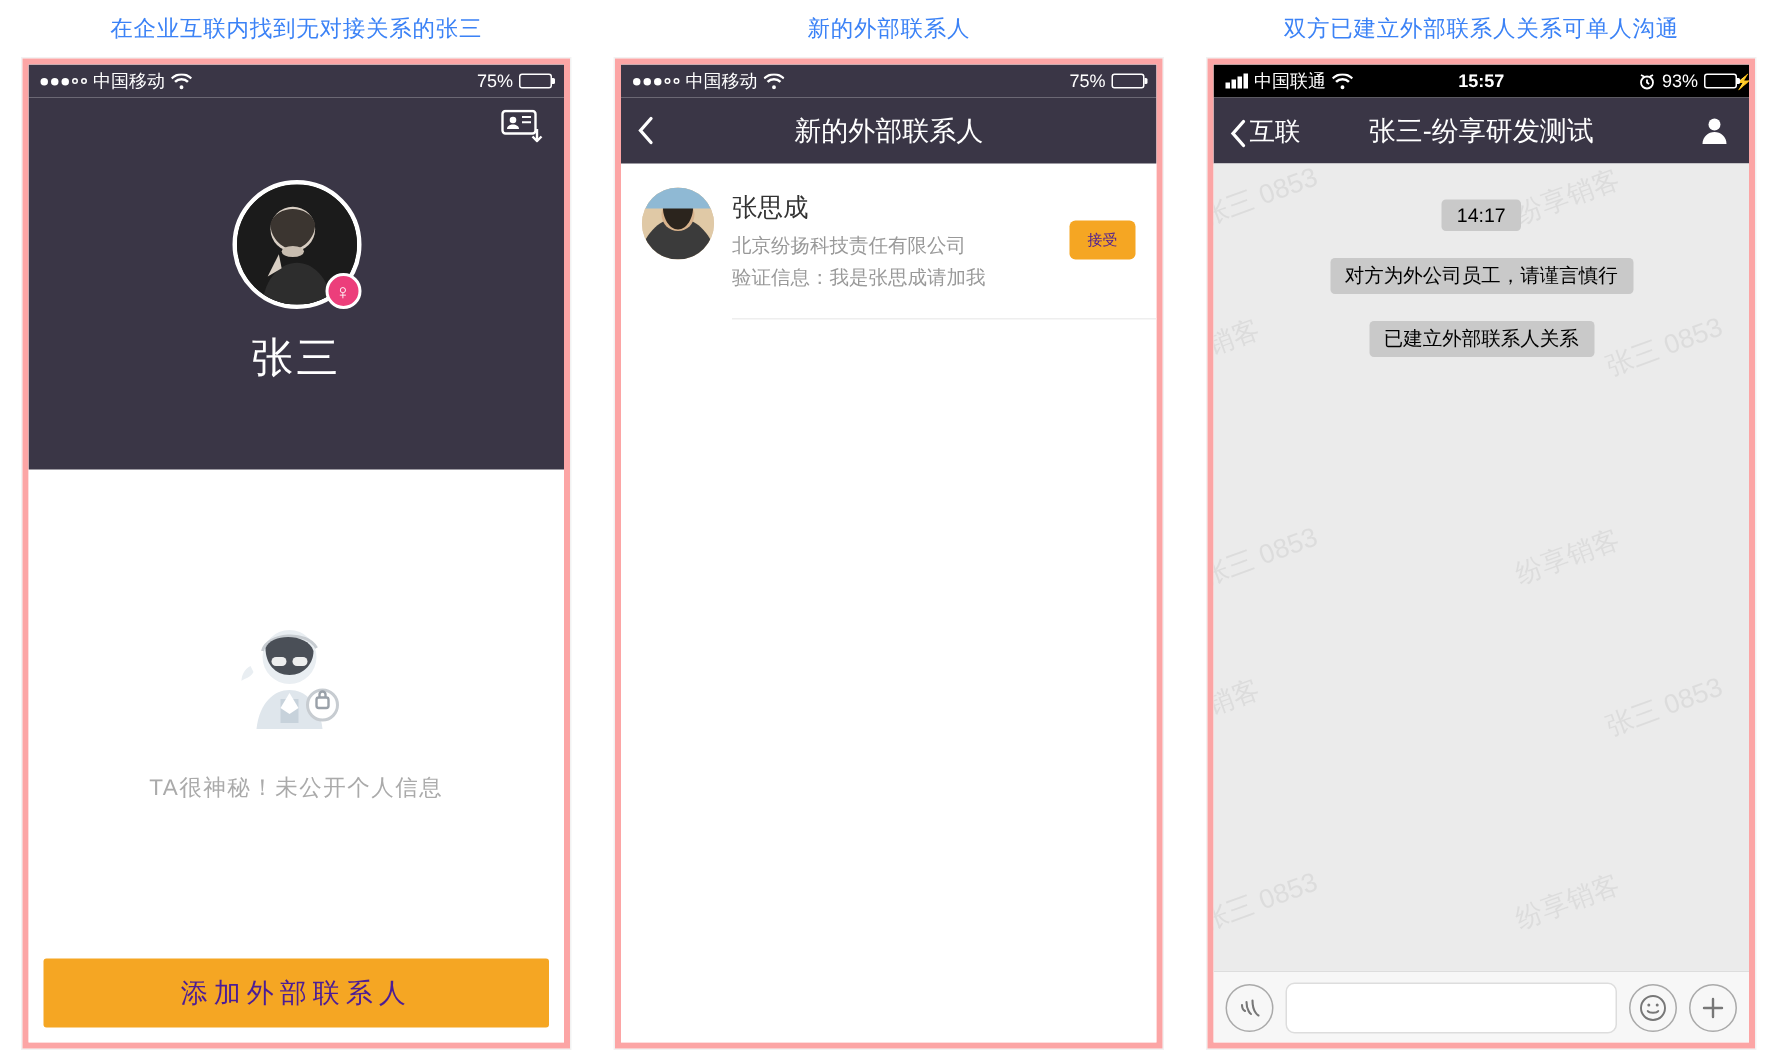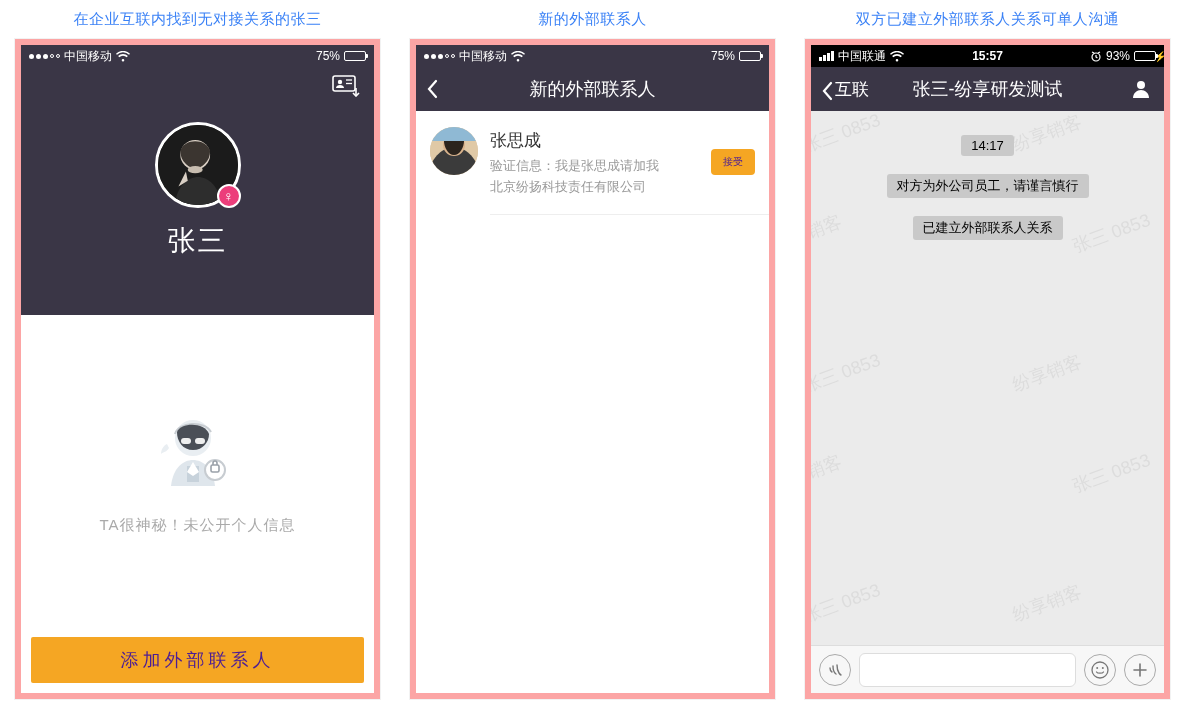--- a/index.html
+++ b/index.html
@@ -13,21 +13,21 @@
     gap: 30px;
     padding: 10px 10px;
     justify-content: center;
   }
   .column { display: flex; flex-direction: column; align-items: center; }
   .caption { font-size: 15px; color: #3b82f6; margin-bottom: 10px; text-align: center; letter-spacing: .5px; }
 
   .phone {
     width: 365px;
     height: 660px;
-    border: 6px solid #fca5a5;
+    border: 4px solid #fca5a5;
     box-shadow: 0 0 0 1px rgba(0,0,0,.05);
     display: flex;
     flex-direction: column;
     position: relative;
     overflow: hidden;
     background: #fff;
   }
 
   
   .statusbar {
@@ -267,22 +267,22 @@
           <svg viewBox="0 0 48 48">
               <rect width="48" height="48" fill="#e0c9a6"></rect>
               <path d="M0 40c6-16 18-20 24-20s18 4 24 20v8H0z" fill="#3b3b3b"></path>
               <circle cx="24" cy="18" r="11" fill="#d9b38c"></circle>
               <path d="M14 14c2-8 18-8 20 0 0 6-4 14-10 14S14 20 14 14z" fill="#2b241d"></path>
               <rect y="0" width="48" height="14" fill="#8fb9d4"></rect>
             </svg>
         </div>
         <div class="req-text">
           <div class="name">张思成</div>
+          <div>北京纷扬科技责任有限公司</div>
           <div>验证信息：我是张思成请加我</div>
-          <div>北京纷扬科技责任有限公司</div>
         </div>
         <button class="accept-btn">接受</button>
       </div>
       <div class="hr"></div>
     </div>
   </div>
 </div>
 
 <div class="column">
   <div class="caption">双方已建立外部联系人关系可单人沟通</div>

